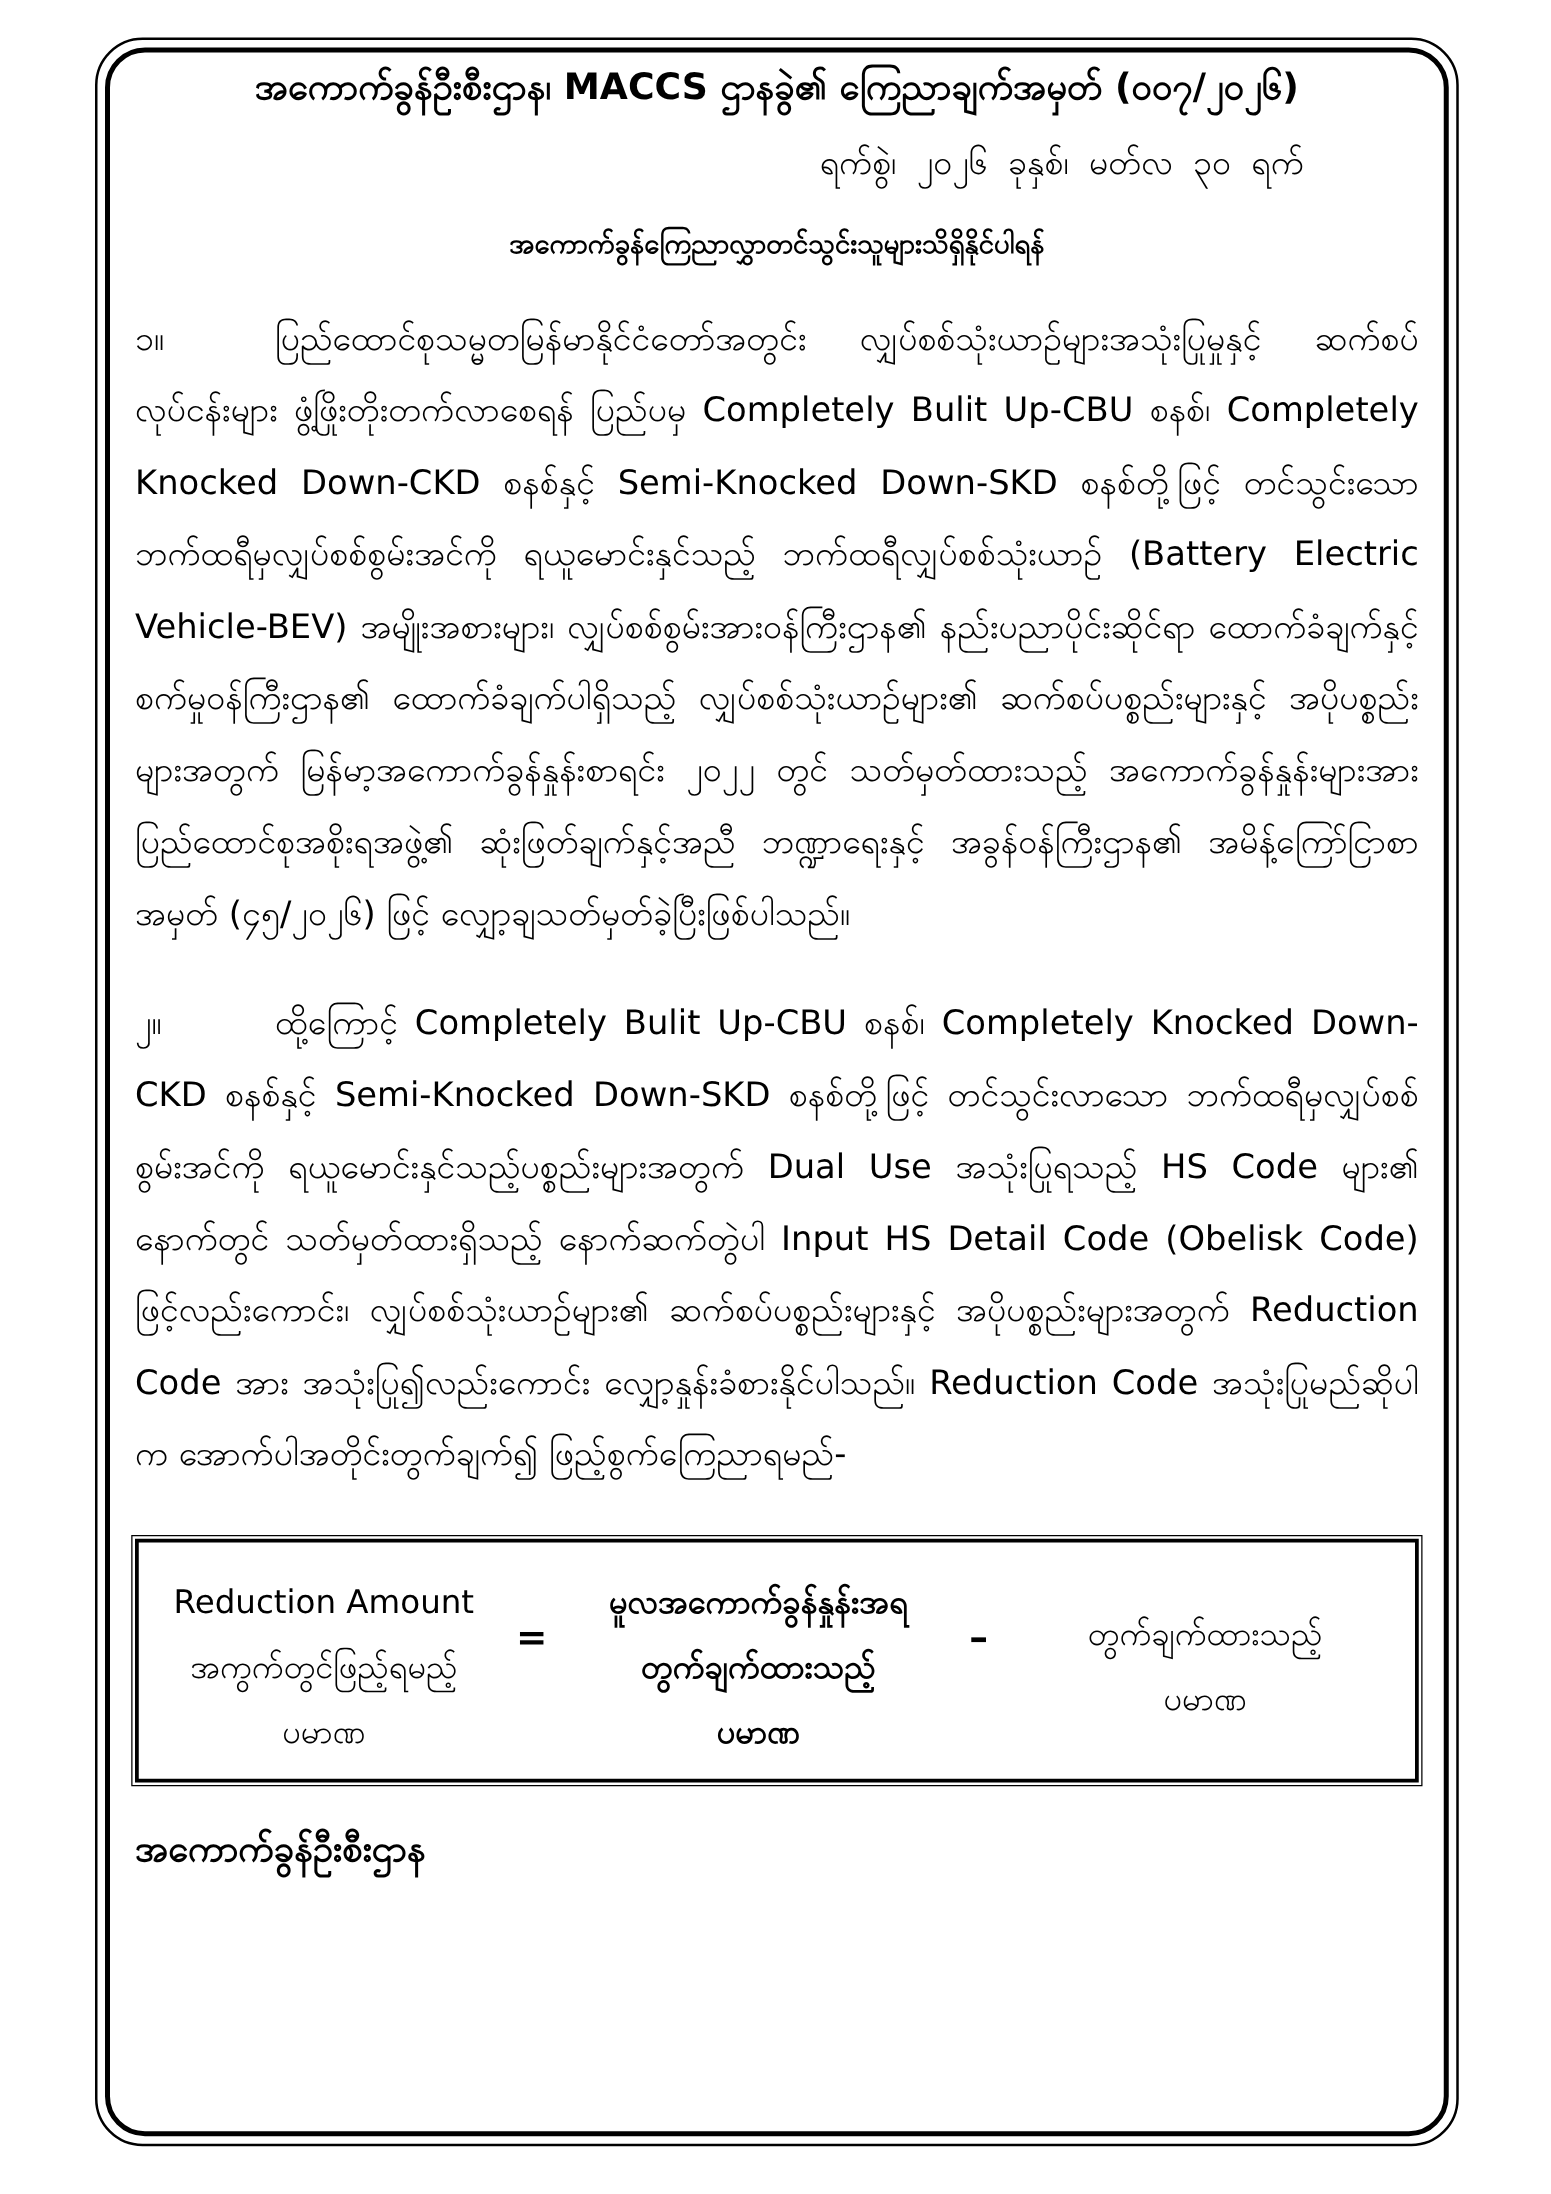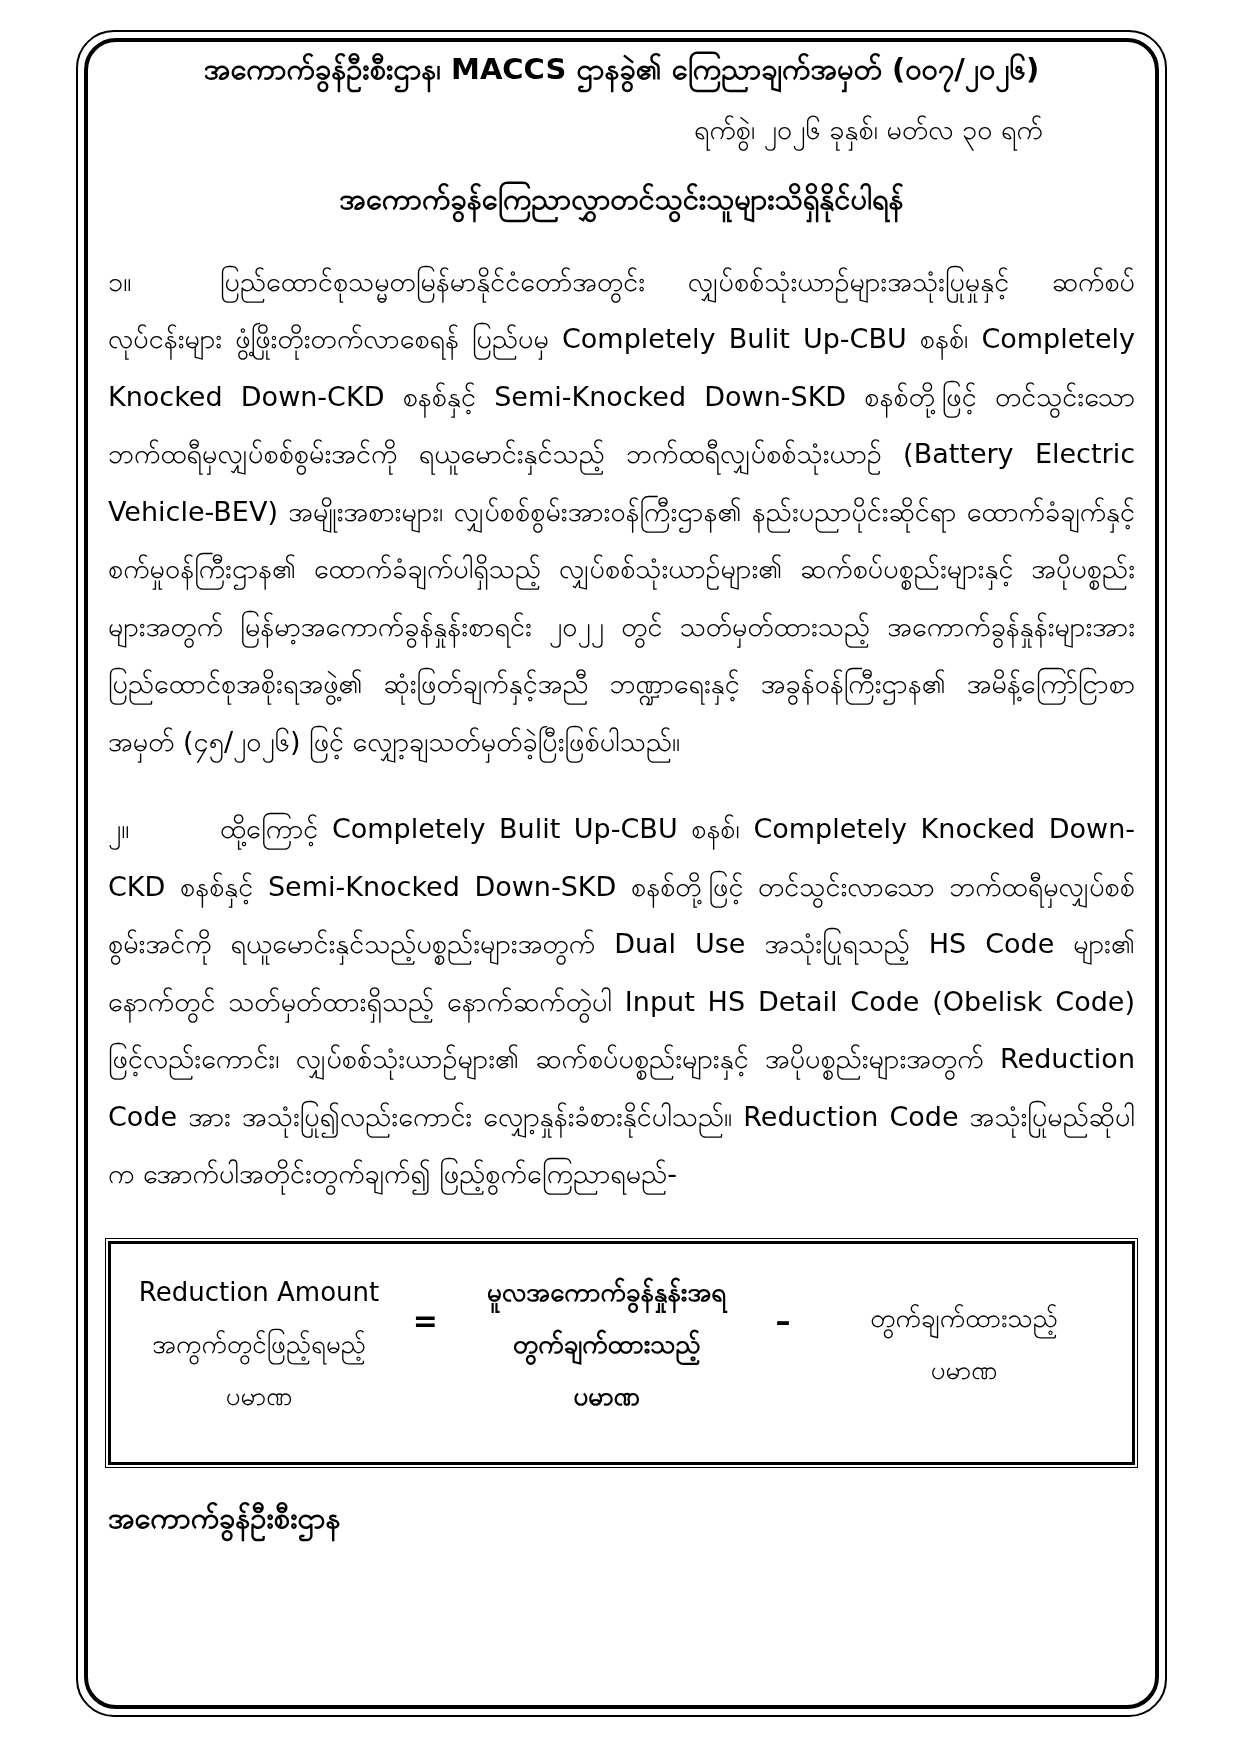--- a/index.html
+++ b/index.html
@@ -32,24 +32,25 @@
     text-align: center;
     font-size: 29px;
     font-weight: bold;
     line-height: 1.5;
   }
   .date-line {
     text-align: right;
     font-size: 27px;
     margin-top: 20px;
     padding-right: 92px;
+    font-family: Liberation Mono, monospace;
   }
   .doc-subtitle {
     text-align: center;
-    font-size: 29px;
+    font-size: 22px;
     font-weight: bold;
     margin-top: 28px;
   }
   p.para {
     font-size: 27px;
     line-height: 2.13;
     text-align: justify;
     text-justify: inter-word;
     margin-top: 30px;
   }
@@ -62,21 +63,21 @@
     font-size: 27px;
     font-weight: 500;
     letter-spacing: 0.5px;
     margin-top: 28px;
   }
   .formula-box {
     margin-top: 38px;
     border: 3px solid #000;
     outline: 1px solid #000;
     outline-offset: 2px;
-    padding: 22px 14px 40px 14px;
+    padding: 22px 14px 11px 14px;
     display: flex;
     align-items: center;
     justify-content: space-between;
     font-size: 26px;
   }
   .formula-col {
     text-align: center;
     line-height: 2.0;
   }
   .formula-col.c1 { width: 27%; }

